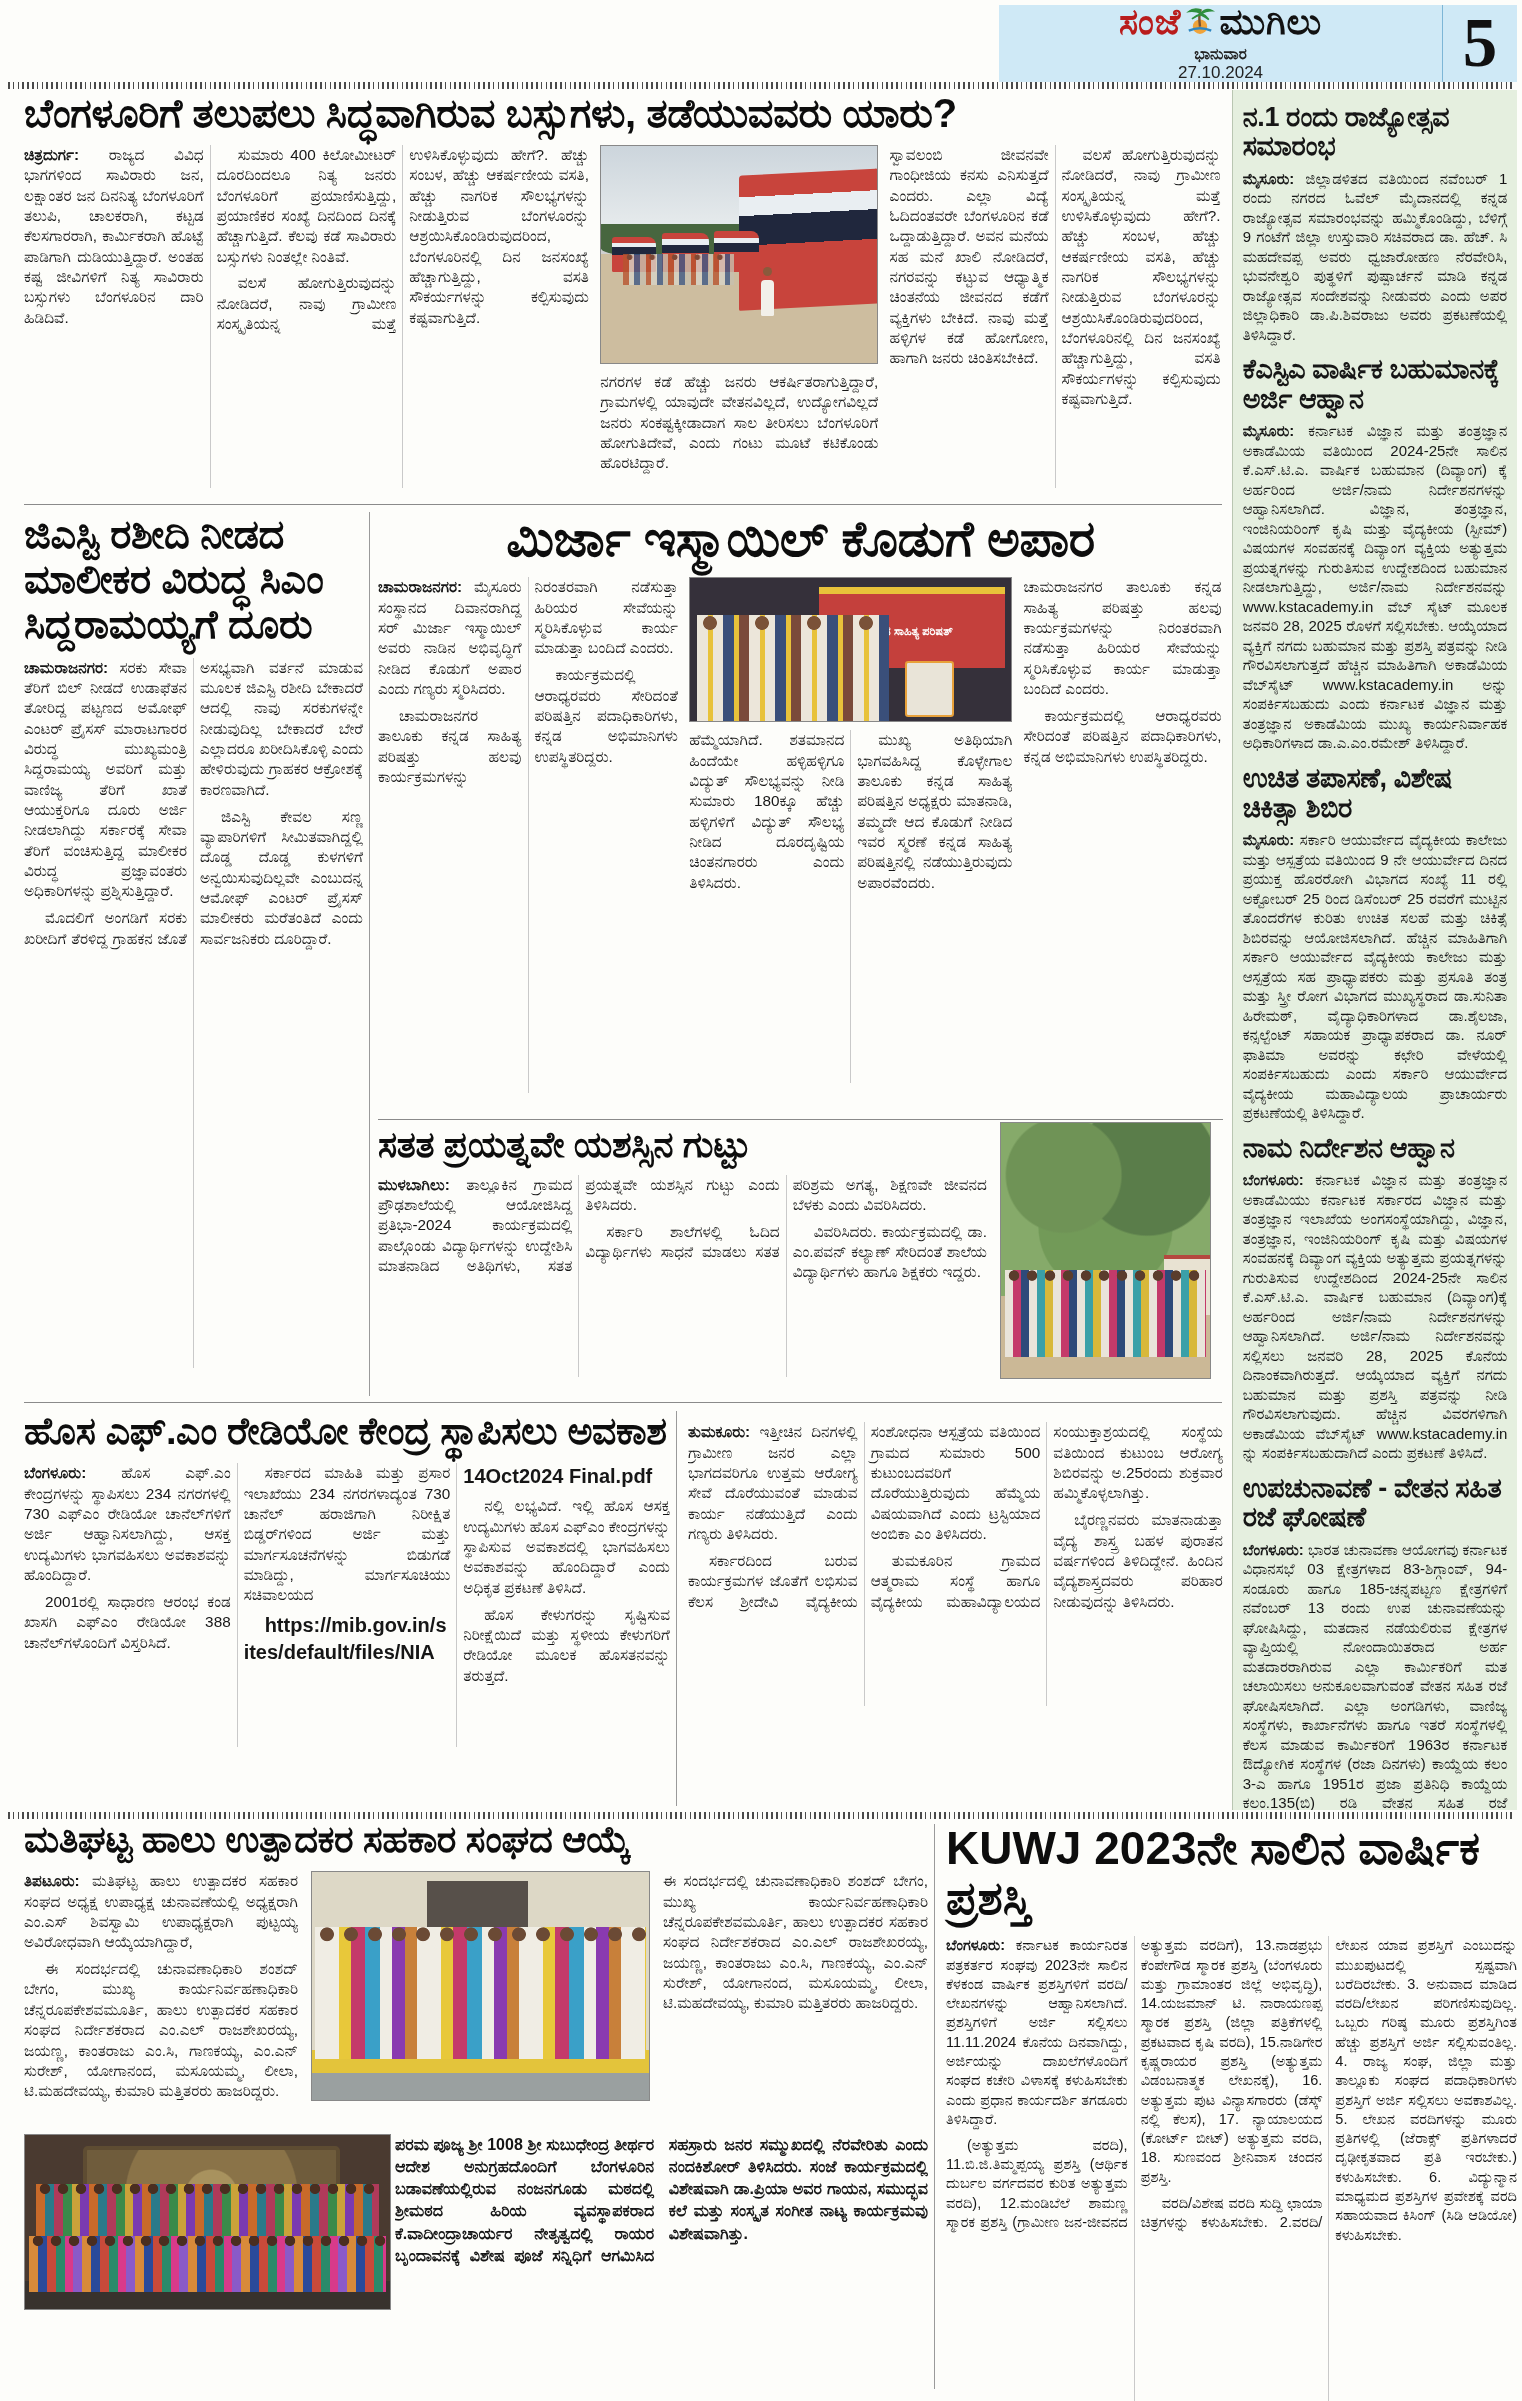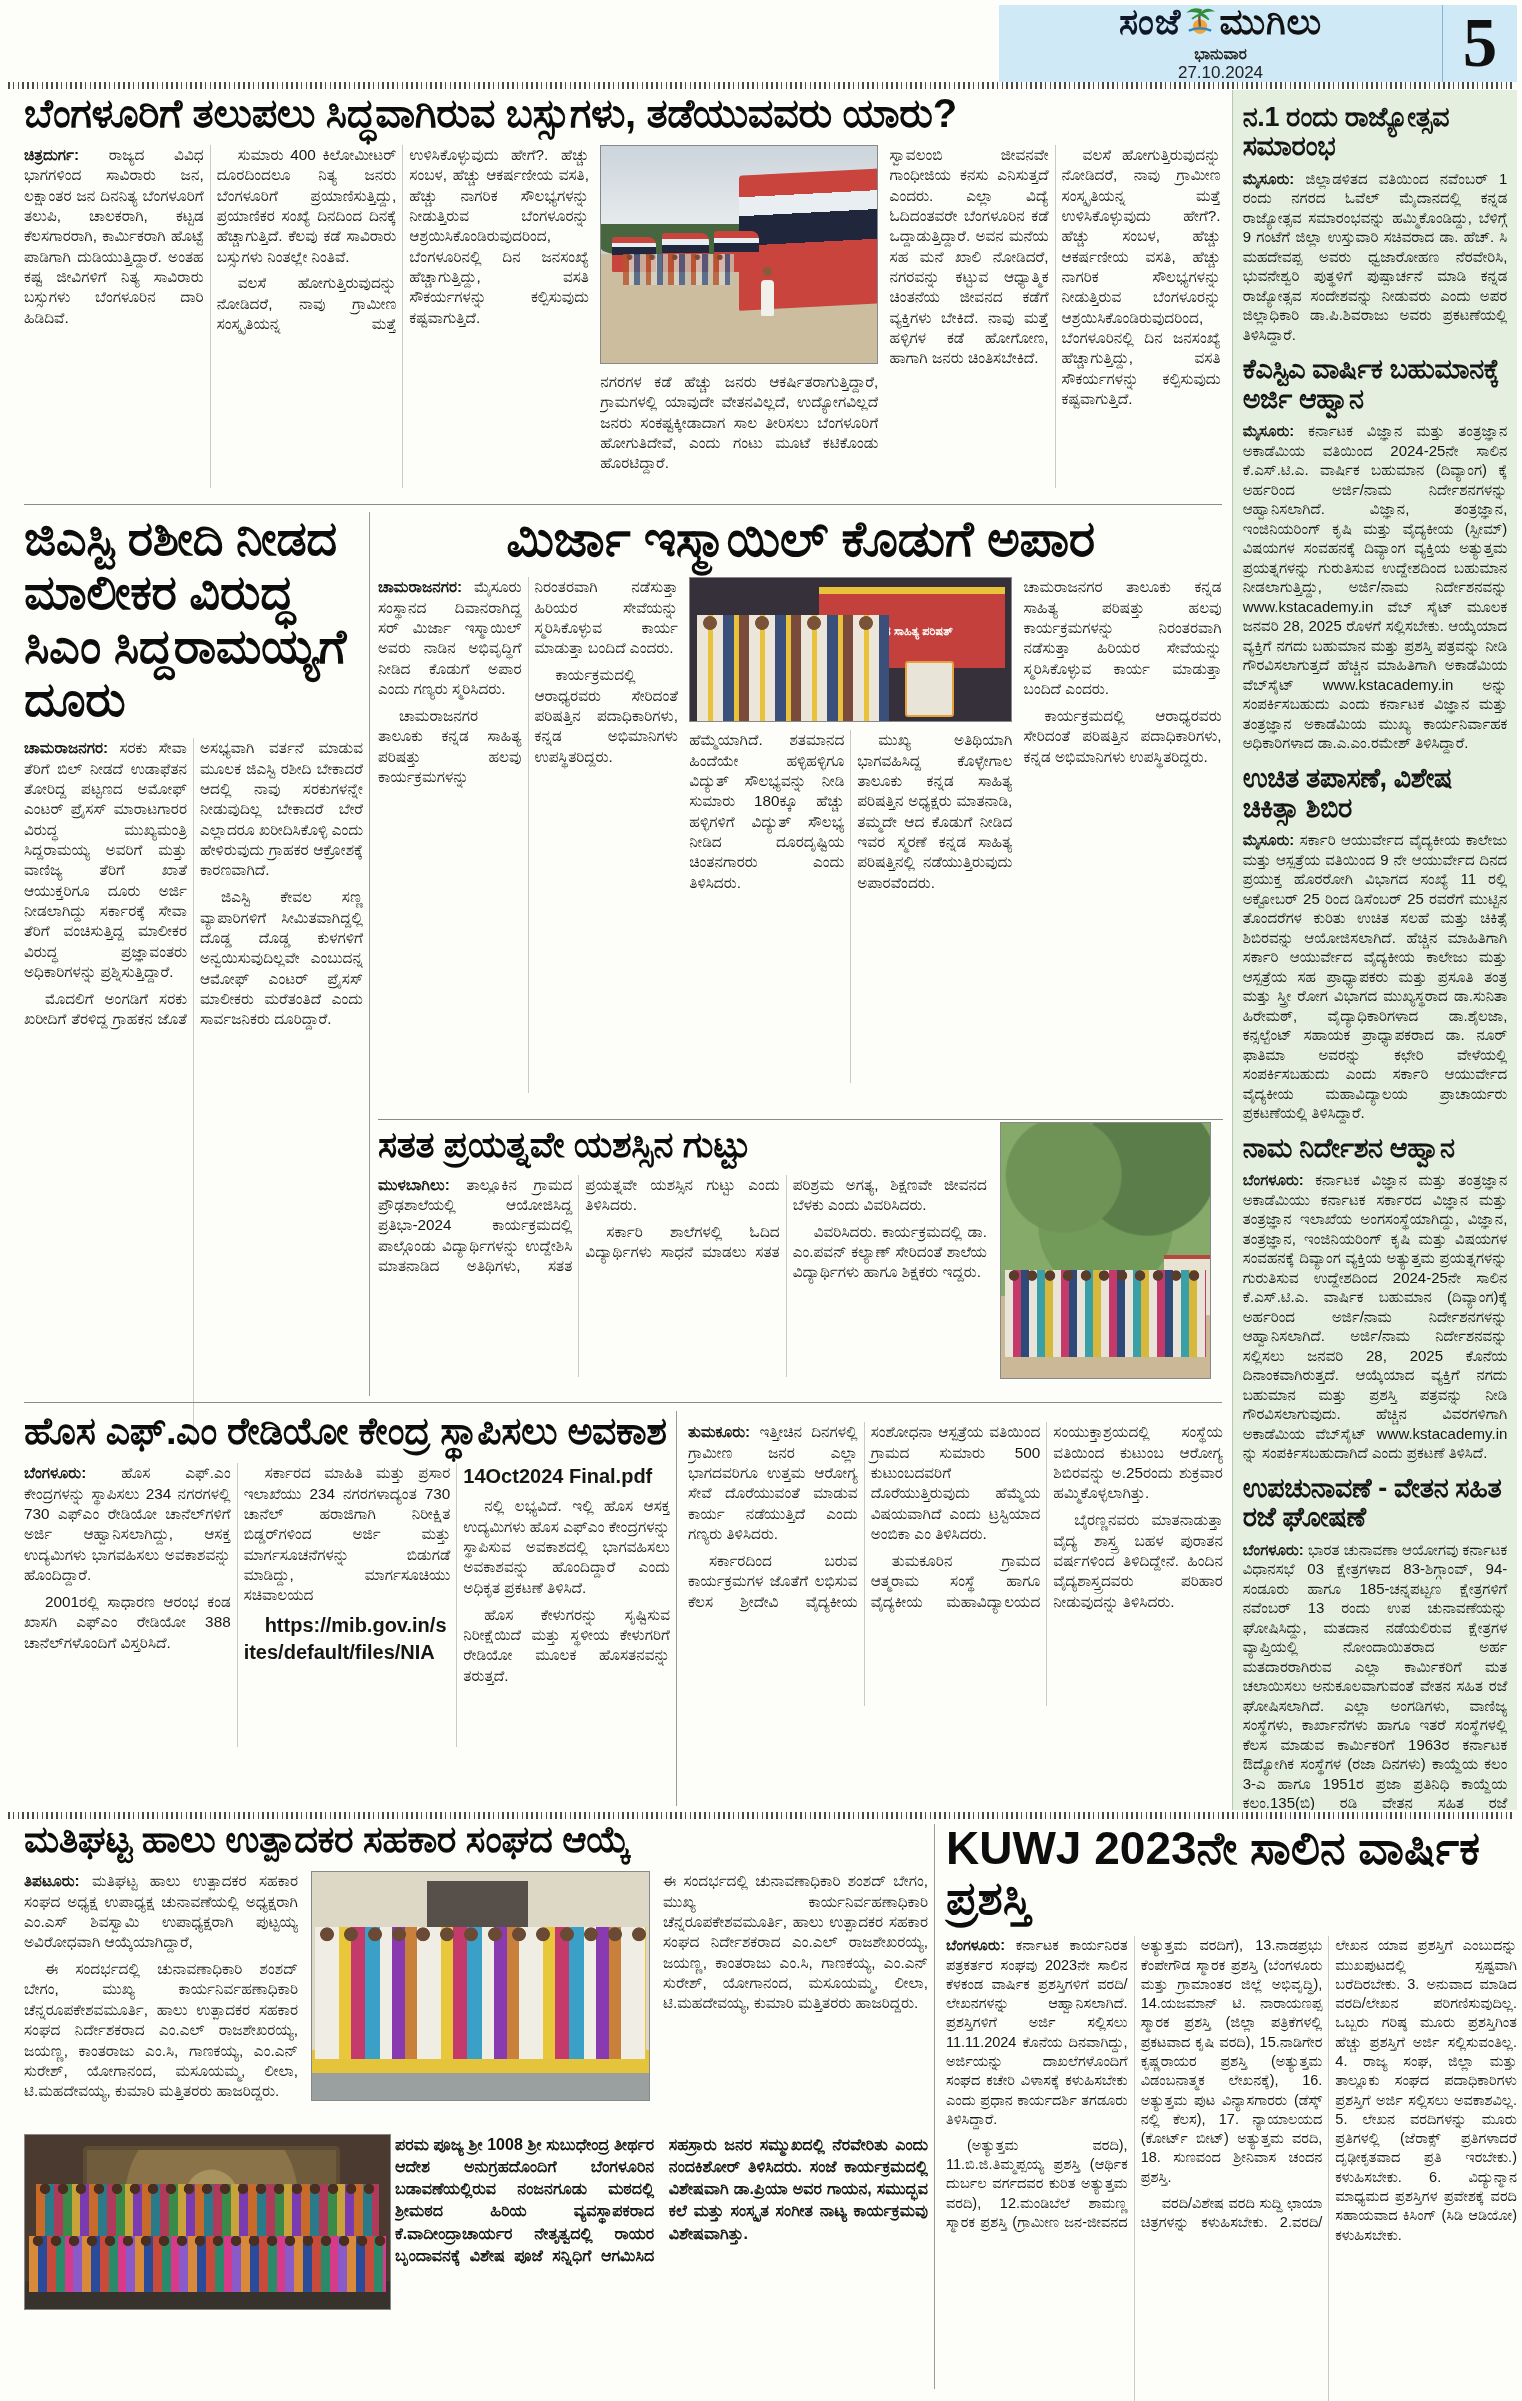--- a/index.html
+++ b/index.html
@@ -3,21 +3,21 @@
 <meta charset="utf-8">
 <style>
   html,body{margin:0;padding:0;background:#e9e9e6;}
   #page{position:relative;width:1523px;height:2401px;background:#fdfdfa;overflow:hidden;
         font-family:"Liberation Sans","DejaVu Sans",sans-serif;color:#161616;}
   .abs{position:absolute;}
   
   #masthead{left:999px;top:4.8px;width:518px;height:77px;background:#cfe9f6;display:flex;}
   #mast-left{flex:1;display:flex;flex-direction:column;align-items:center;justify-content:center;}
   #mast-title{font-size:36px;font-weight:bold;letter-spacing:0.8px;display:flex;align-items:center;gap:3.2px;line-height:1;}
-  #mast-title .red{color:#0f172a;}
+  #mast-title .red{color:#b91c1c;}
   #mast-title .blk{color:#121212;}
   #mast-swoosh{width:242px;height:4px;border-radius:2.4px;background:linear-gradient(90deg,#9fd4ee,#1d7fb6 45%,#9fd4ee);margin:2.4px 0 1.6px;}
   #mast-day{font-size:15.3px;font-weight:bold;color:#222;}
   #mast-date{font-size:17px;color:#222;}
   #mast-pageno{width:74px;border-left:1.6px solid #7db6d6;display:flex;align-items:center;justify-content:center;
                font-size:69px;font-weight:bold;font-family:"Liberation Serif","DejaVu Serif",serif;color:#111;}
   
   .dotrule{height:6.5px;background:repeating-linear-gradient(90deg,#4a4a4a 0 1.6px,transparent 1.6px 4.8px);}
   .hrule{height:0;border-top:0.8px solid #8a8a8a;}
   .vrule{width:0;border-left:0.8px solid #9a9a9a;}
@@ -102,21 +102,21 @@
       <div class="body-txt cols2 clip" style="width:331px;height:100%;">
         <p class="nofirst">ಸ್ವಾವಲಂಬಿ ಜೀವನವೇ ಗಾಂಧೀಜಿಯ ಕನಸು ಎನಿಸುತ್ತದೆ ಎಂದರು. ಎಲ್ಲಾ ವಿದ್ಯೆ ಓದಿದಂತವರೇ ಬೆಂಗಳೂರಿನ ಕಡೆ ಒದ್ದಾಡುತ್ತಿದ್ದಾರೆ. ಅವನ ಮನೆಯ ಸಹ ಮನೆ ಖಾಲಿ ನೋಡಿದರೆ, ನಗರವನ್ನು ಕಟ್ಟುವ ಆಧ್ಯಾತ್ಮಿಕ ಚಿಂತನೆಯ ಜೀವನದ ಕಡೆಗೆ ವ್ಯಕ್ತಿಗಳು ಬೇಕಿದೆ. ನಾವು ಮತ್ತೆ ಹಳ್ಳಿಗಳ ಕಡೆ ಹೋಗೋಣ, ಹಾಗಾಗಿ ಜನರು ಚಿಂತಿಸಬೇಕಿದೆ.</p>
         <p>ವಲಸೆ ಹೋಗುತ್ತಿರುವುದನ್ನು ನೋಡಿದರೆ, ನಾವು ಗ್ರಾಮೀಣ ಸಂಸ್ಕೃತಿಯನ್ನ ಮತ್ತೆ ಉಳಿಸಿಕೊಳ್ಳುವುದು ಹೇಗೆ?. ಹೆಚ್ಚು ಸಂಬಳ, ಹೆಚ್ಚು ಆಕರ್ಷಣೀಯ ವಸತಿ, ಹೆಚ್ಚು ನಾಗರಿಕ ಸೌಲಭ್ಯಗಳನ್ನು ನೀಡುತ್ತಿರುವ ಬೆಂಗಳೂರನ್ನು ಆಶ್ರಯಿಸಿಕೊಂಡಿರುವುದರಿಂದ, ಬೆಂಗಳೂರಿನಲ್ಲಿ ದಿನ ಜನಸಂಖ್ಯೆ ಹೆಚ್ಚಾಗುತ್ತಿದ್ದು, ವಸತಿ ಸೌಕರ್ಯಗಳನ್ನು ಕಲ್ಪಿಸುವುದು ಕಷ್ಟವಾಗುತ್ತಿದೆ.</p>
       </div>
     </div>
   </div>
 
   <div class="abs hrule" style="left:24px;top:504px;width:1198px;"></div>
 
   <div class="abs" style="left:24px;top:512px;width:339px;height:884px;">
-    <div class="headline" style="font-size:48px;line-height:1.12;">ಜಿಎಸ್ಟಿ ರಶೀದಿ ನೀಡದ ಮಾಲೀಕರ ವಿರುದ್ಧ ಸಿಎಂ ಸಿದ್ದರಾಮಯ್ಯಗೆ ದೂರು</div>
+    <div class="headline" style="font-size:40px;line-height:1.12;">ಜಿಎಸ್ಟಿ ರಶೀದಿ ನೀಡದ ಮಾಲೀಕರ ವಿರುದ್ಧ ಸಿಎಂ ಸಿದ್ದರಾಮಯ್ಯಗೆ ದೂರು</div>
     <div class="body-txt cols2 clip" style="margin-top:11.3px;height:710px;">
       <p class="nofirst"><b class="dateline">ಚಾಮರಾಜನಗರ:</b> <span>ಸರಕು ಸೇವಾ ತೆರಿಗೆ ಬಿಲ್ ನೀಡದೆ ಉಡಾಫೆತನ ತೋರಿದ್ದ ಪಟ್ಟಣದ ಅಮೋಫ್ ಎಂಟರ್ ಪ್ರೈಸಸ್ ಮಾರಾಟಗಾರರ ವಿರುದ್ಧ ಮುಖ್ಯಮಂತ್ರಿ ಸಿದ್ದರಾಮಯ್ಯ ಅವರಿಗೆ ಮತ್ತು ವಾಣಿಜ್ಯ ತೆರಿಗೆ ಖಾತೆ ಆಯುಕ್ತರಿಗೂ ದೂರು ಅರ್ಜಿ ನೀಡಲಾಗಿದ್ದು ಸರ್ಕಾರಕ್ಕೆ ಸೇವಾ ತೆರಿಗೆ ವಂಚಿಸುತ್ತಿದ್ದ ಮಾಲೀಕರ ವಿರುದ್ಧ ಪ್ರಜ್ಞಾವಂತರು ಅಧಿಕಾರಿಗಳನ್ನು ಪ್ರಶ್ನಿಸುತ್ತಿದ್ದಾರೆ.</span></p>
       <p>ಮೊದಲಿಗೆ ಅಂಗಡಿಗೆ ಸರಕು ಖರೀದಿಗೆ ತೆರಳಿದ್ದ ಗ್ರಾಹಕನ ಜೊತೆ ಅಸಭ್ಯವಾಗಿ ವರ್ತನೆ ಮಾಡುವ ಮೂಲಕ ಜಿಎಸ್ಟಿ ರಶೀದಿ ಬೇಕಾದರೆ ಆದಲ್ಲಿ ನಾವು ಸರಕುಗಳನ್ನೇ ನೀಡುವುದಿಲ್ಲ ಬೇಕಾದರೆ ಬೇರೆ ಎಲ್ಲಾದರೂ ಖರೀದಿಸಿಕೊಳ್ಳಿ ಎಂದು ಹೇಳಿರುವುದು ಗ್ರಾಹಕರ ಆಕ್ರೋಶಕ್ಕೆ ಕಾರಣವಾಗಿದೆ.</p>
       <p>ಜಿಎಸ್ಟಿ ಕೇವಲ ಸಣ್ಣ ವ್ಯಾಪಾರಿಗಳಿಗೆ ಸೀಮಿತವಾಗಿದ್ದಲ್ಲಿ ದೊಡ್ಡ ದೊಡ್ಡ ಕುಳಗಳಿಗೆ ಅನ್ವಯಿಸುವುದಿಲ್ಲವೇ ಎಂಬುದನ್ನ ಆಮೋಫ್ ಎಂಟರ್ ಪ್ರೈಸಸ್ ಮಾಲೀಕರು ಮರೆತಂತಿದೆ ಎಂದು ಸಾರ್ವಜನಿಕರು ದೂರಿದ್ದಾರೆ.</p>
     </div>
   </div>
 
   <div class="abs vrule" style="left:369px;top:512px;height:884px;"></div>
 
   <div class="abs" style="left:378px;top:512px;width:845px;height:601px;">

